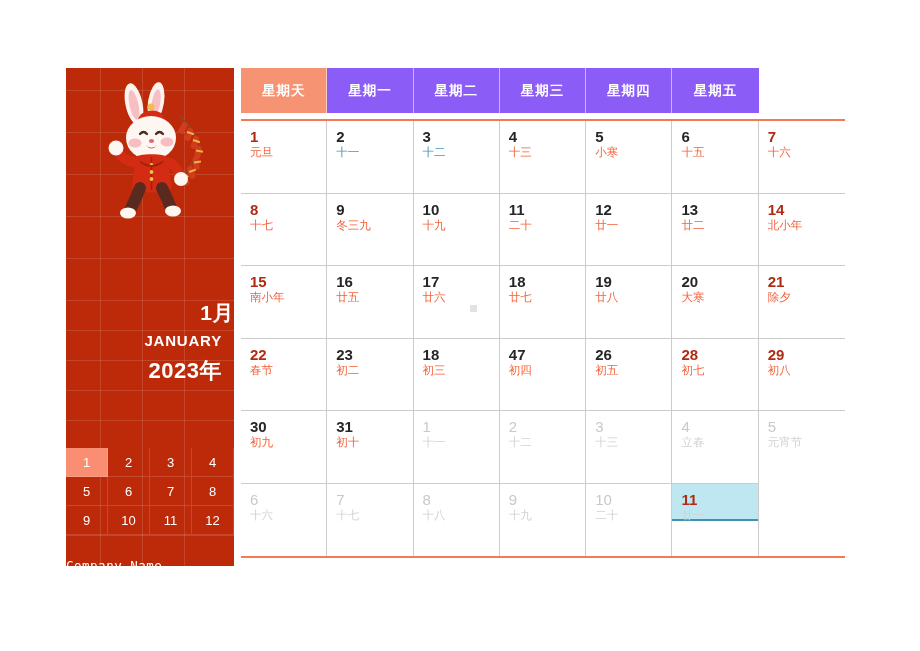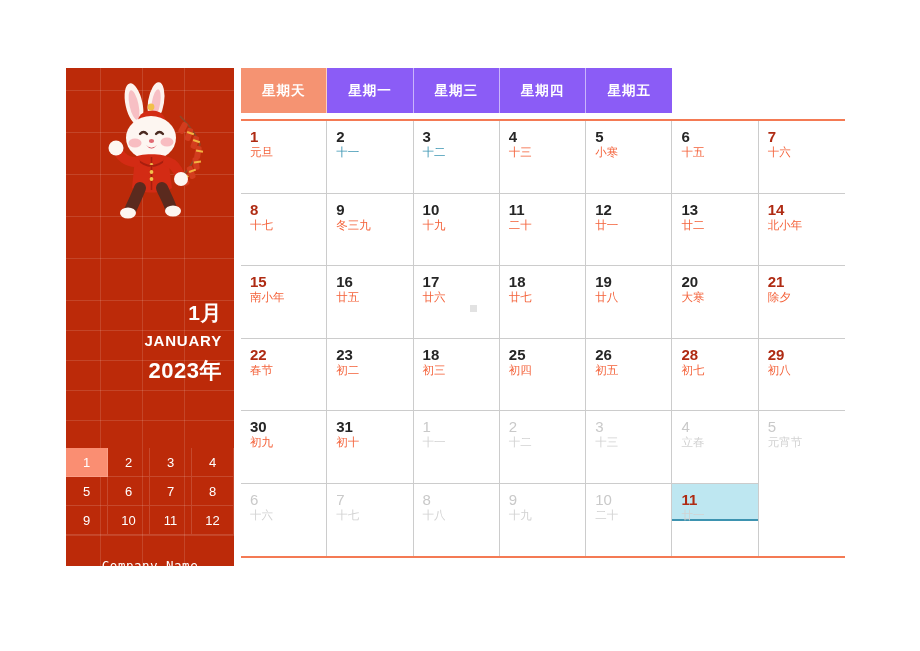--- a/index.html
+++ b/index.html
@@ -55,21 +55,20 @@
     left: 0;
     top: 232px;
     width: 168px;
     text-align: right;
     color: #ffffff;
   }
   #month-cn {
     font-size: 21px;
     font-weight: 600;
     line-height: 26px;
-    padding-right: 12px;
     letter-spacing: 0.5px;
   }
   #month-en {
     font-size: 15px;
     font-weight: 600;
     line-height: 30px;
     padding-right: 12px;
     letter-spacing: 0.8px;
   }
   #year-cn {
@@ -101,21 +100,20 @@
   #month-picker .mcell.sel {
     background: #FA8E72;
     color: #ffffff;
   }
 
   #company-name {
     position: absolute;
     left: 0;
     top: 490px;
     width: 168px;
-    text-align: center;
     color: #ffffff;
     font-family: "DejaVu Sans Mono", "Liberation Mono", monospace;
     font-size: 12.5px;
     letter-spacing: 0.5px;
   }
 
   
   #cal {
     position: absolute;
     left: 241px;
@@ -325,20 +323,21 @@
         <div class="mcell">12</div>
       </div>
 
     <div id="company-name">Company  Name</div>
   </div>
 
   <div id="cal">
     <div id="weekday-row">
         <div class="wd weekend sun">星期天</div>
         <div class="wd weekday">星期一</div>
+        <div class="wd weekday">星期二</div>
         <div class="wd weekday">星期三</div>
         <div class="wd weekday">星期四</div>
         <div class="wd weekday">星期五</div>
       </div>
     <div class="hrule top"></div>
     <div id="weeks">
         <div class="cell">
           <div class="dnum we">1</div>
           <div class="lunar">元旦</div>
         </div>
@@ -429,21 +428,21 @@
         </div>
         <div class="cell">
           <div class="dnum">23</div>
           <div class="lunar">初二</div>
         </div>
         <div class="cell">
           <div class="dnum">18</div>
           <div class="lunar">初三</div>
         </div>
         <div class="cell">
-          <div class="dnum">25</div>
+          <div class="dnum">47</div>
           <div class="lunar">初四</div>
         </div>
         <div class="cell">
           <div class="dnum">26</div>
           <div class="lunar">初五</div>
         </div>
         <div class="cell">
           <div class="dnum we">28</div>
           <div class="lunar">初七</div>
         </div>

